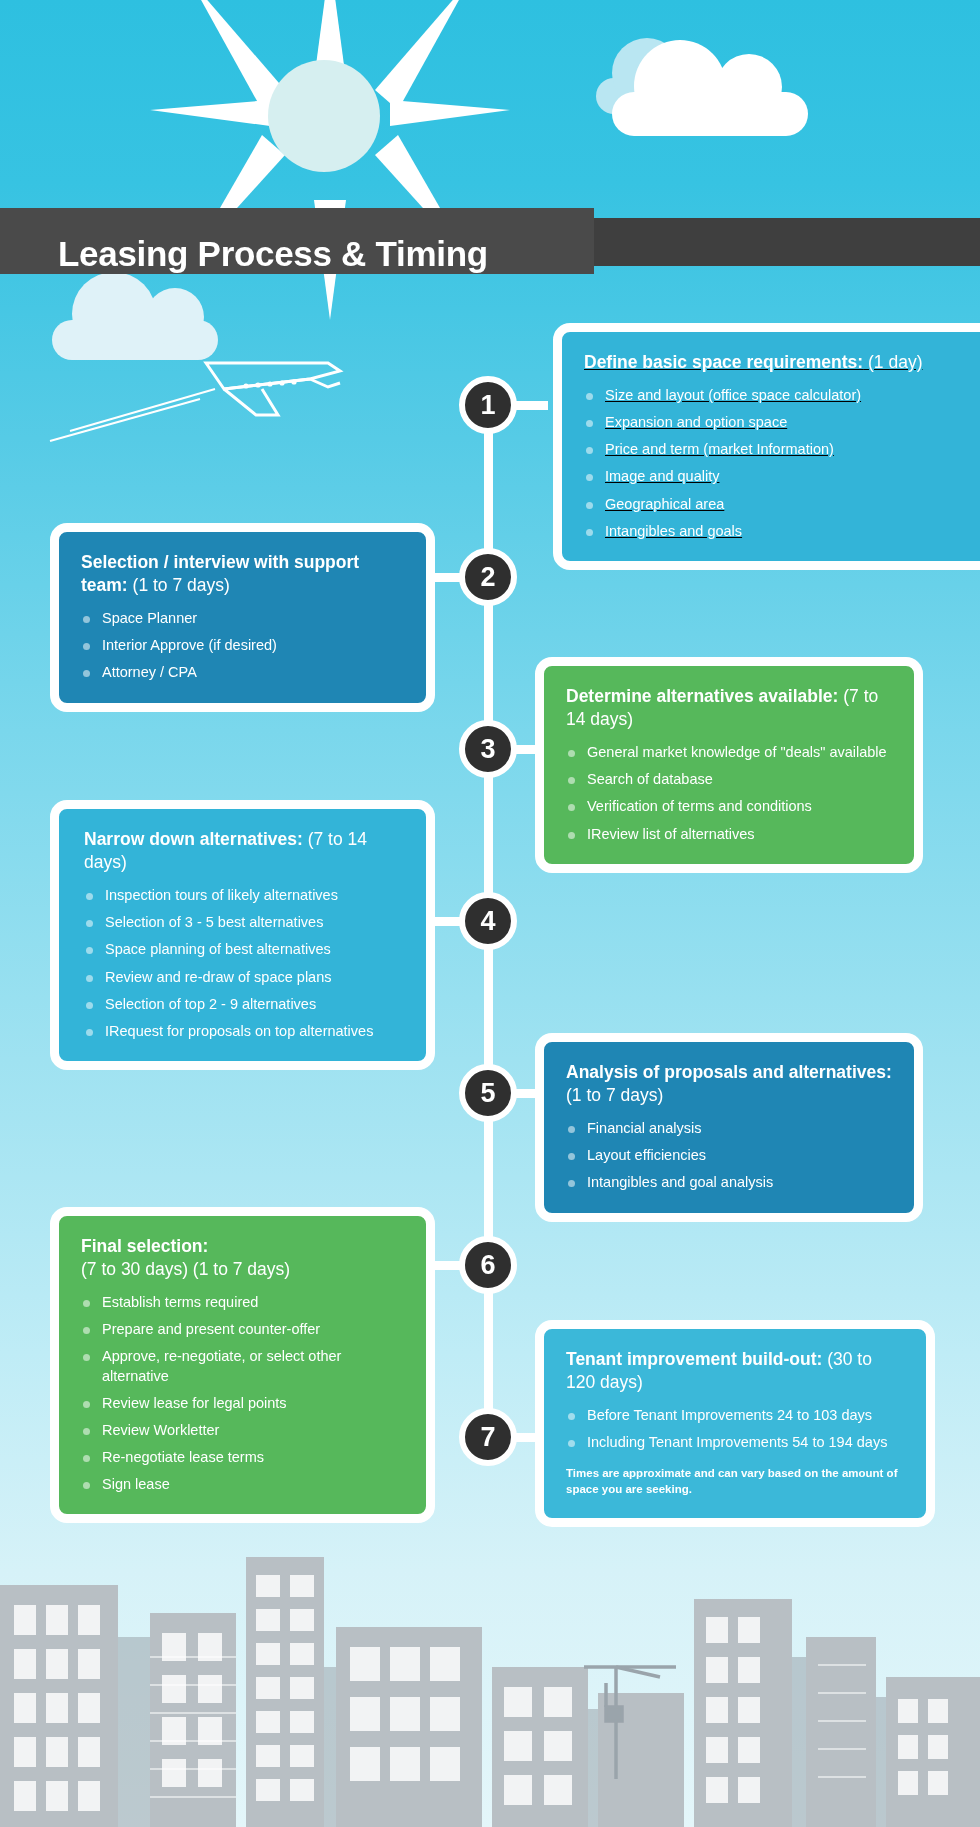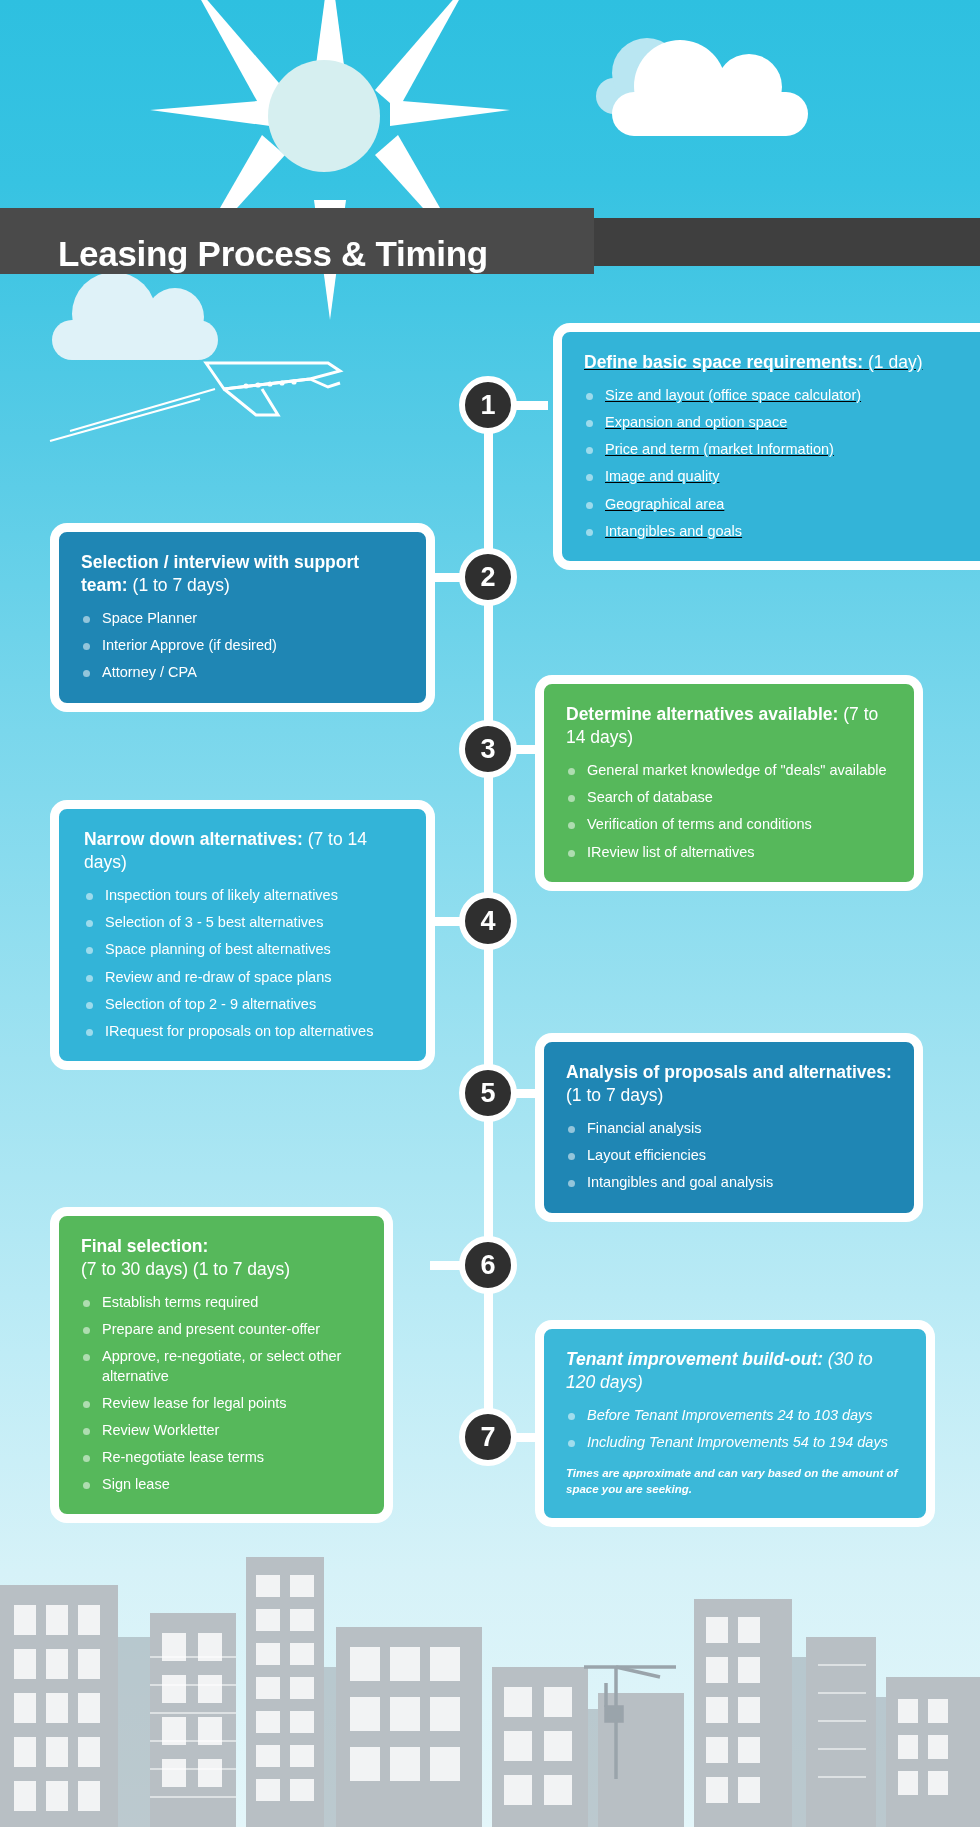--- a/index.html
+++ b/index.html
@@ -216,21 +216,21 @@
       <span>Selection / interview with support team:</span>
       <span class="dur">(1 to 7 days)</span>
     </div>
     <ul class="bullets">
       <li>Space Planner</li>
       <li>Interior Approve (if desired)</li>
       <li>Attorney / CPA</li>
     </ul>
   </div>
 
-  <div class="card green" style="left:535px; top:675px; width:388px;">
+  <div class="card green" style="left:535px; top:657px; width:388px;">
     <div class="card-title">
       <span>Determine alternatives available:</span>
       <span class="dur">(7 to 14 days)</span>
     </div>
     <ul class="bullets">
       <li>General market knowledge of "deals" available</li>
       <li>Search of database</li>
       <li>Verification of terms and conditions</li>
       <li>IReview list of alternatives</li>
     </ul>
@@ -256,37 +256,37 @@
       <span>Analysis of proposals and alternatives:</span>
       <span class="dur">(1 to 7 days)</span>
     </div>
     <ul class="bullets">
       <li>Financial analysis</li>
       <li>Layout efficiencies</li>
       <li>Intangibles and goal analysis</li>
     </ul>
   </div>
 
-  <div class="card green" style="left:50px; top:1207px; width:343px;">
+  <div class="card green" style="left:50px; top:1207px; width:385px;">
     <div class="card-title">
       <span>Final selection:</span><br>
       <span class="dur">(7 to 30 days) (1 to 7 days)</span>
     </div>
     <ul class="bullets">
       <li>Establish terms required</li>
       <li>Prepare and present counter-offer</li>
       <li>Approve, re-negotiate, or select other alternative</li>
       <li>Review lease for legal points</li>
       <li>Review Workletter</li>
       <li>Re-negotiate lease terms</li>
       <li>Sign lease</li>
     </ul>
   </div>
 
-  <div class="card blue-lt" style="left:535px; top:1320px; width:400px;font-style:italic;">
+  <div class="card blue-lt" style="left:535px; top:1320px; width:400px;">
     <div class="card-title">
       <span>Tenant improvement build-out:</span>
       <span class="dur">(30 to 120 days)</span>
     </div>
     <ul class="bullets">
       <li>Before Tenant Improvements 24 to 103 days</li>
       <li>Including Tenant Improvements 54 to 194 days</li>
     </ul>
     <div class="fineprint">Times are approximate and can vary based on the amount of space you are seeking.</div>
   </div>

